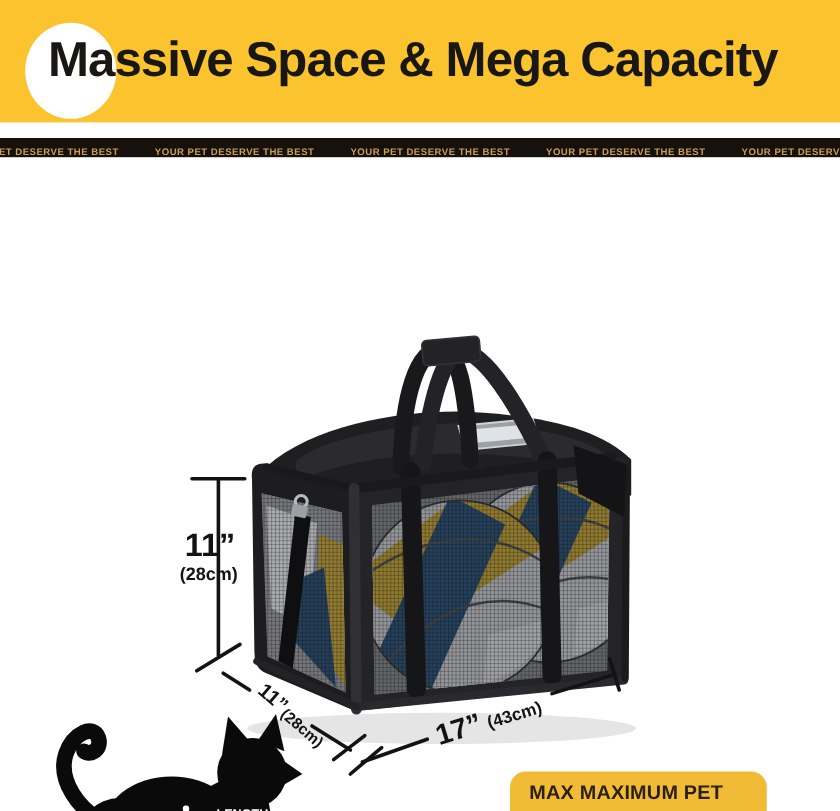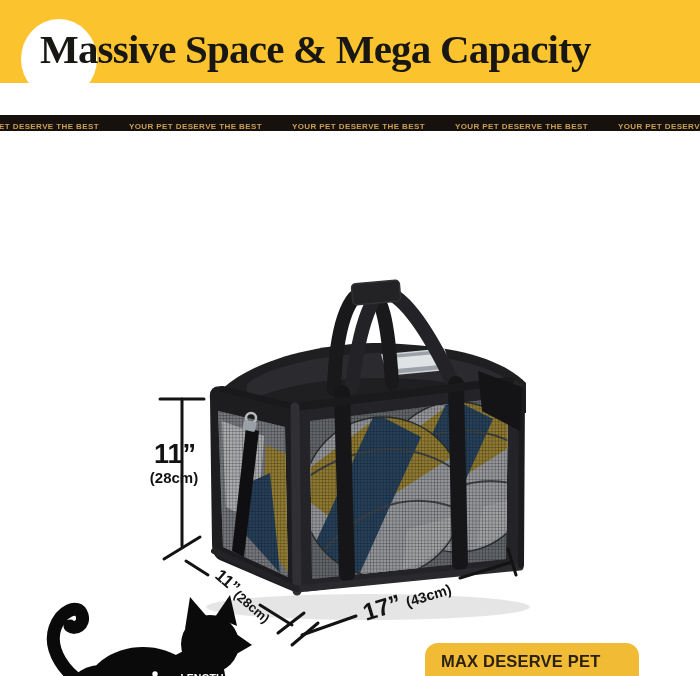--- a/index.html
+++ b/index.html
@@ -2,21 +2,21 @@
 <html><head>
 <meta charset="utf-8">
 <style>
   html,body{margin:0;padding:0;}
   body{
     width:700px;height:676px;position:relative;overflow:hidden;
     background:#ffffff;font-family:"Liberation Sans",sans-serif;
     -webkit-font-smoothing:antialiased;
   }
   
-  .header{position:absolute;left:0;top:0;width:700px;height:83px;background:#FBC42F;font-family:Liberation Serif, serif;}
+  .header{position:absolute;left:0;top:0;width:700px;height:102px;background:#FBC42F;}
   .m-circle{position:absolute;left:21px;top:19px;width:76px;height:80px;border-radius:50%;background:#ffffff;}
   .headline{
     position:absolute;left:40px;top:26px;width:640px;margin:0;
     font-size:41px;font-weight:800;letter-spacing:-0.8px;color:#191713;line-height:1.15;
     white-space:nowrap;
   }
   
   .banner{
     position:absolute;left:0;top:115px;width:700px;height:22px;background:#16110C;
     display:flex;align-items:center;gap:30px;overflow:hidden;padding-left:0;
@@ -221,19 +221,19 @@
       <circle cx="127" cy="85" r="2.7" fill="#ffffff"></circle>
       <circle cx="127" cy="180" r="2.7" fill="#1a1a1a"></circle>
       <g transform="translate(133,131) rotate(90)">
         <text x="0" y="0" text-anchor="middle" font-size="10.5" font-weight="800" fill="#ffffff">HEIGHT</text>
       </g>
     </g>
   </svg>
 
   <div class="size-table">
     <div class="tbl-title">
-      <div>MAX DESERVE PET</div>
+      <div>MAX MAXIMUM PET</div>
 
     </div>
 
   </div>
 
 </div>
 
 </body></html>

